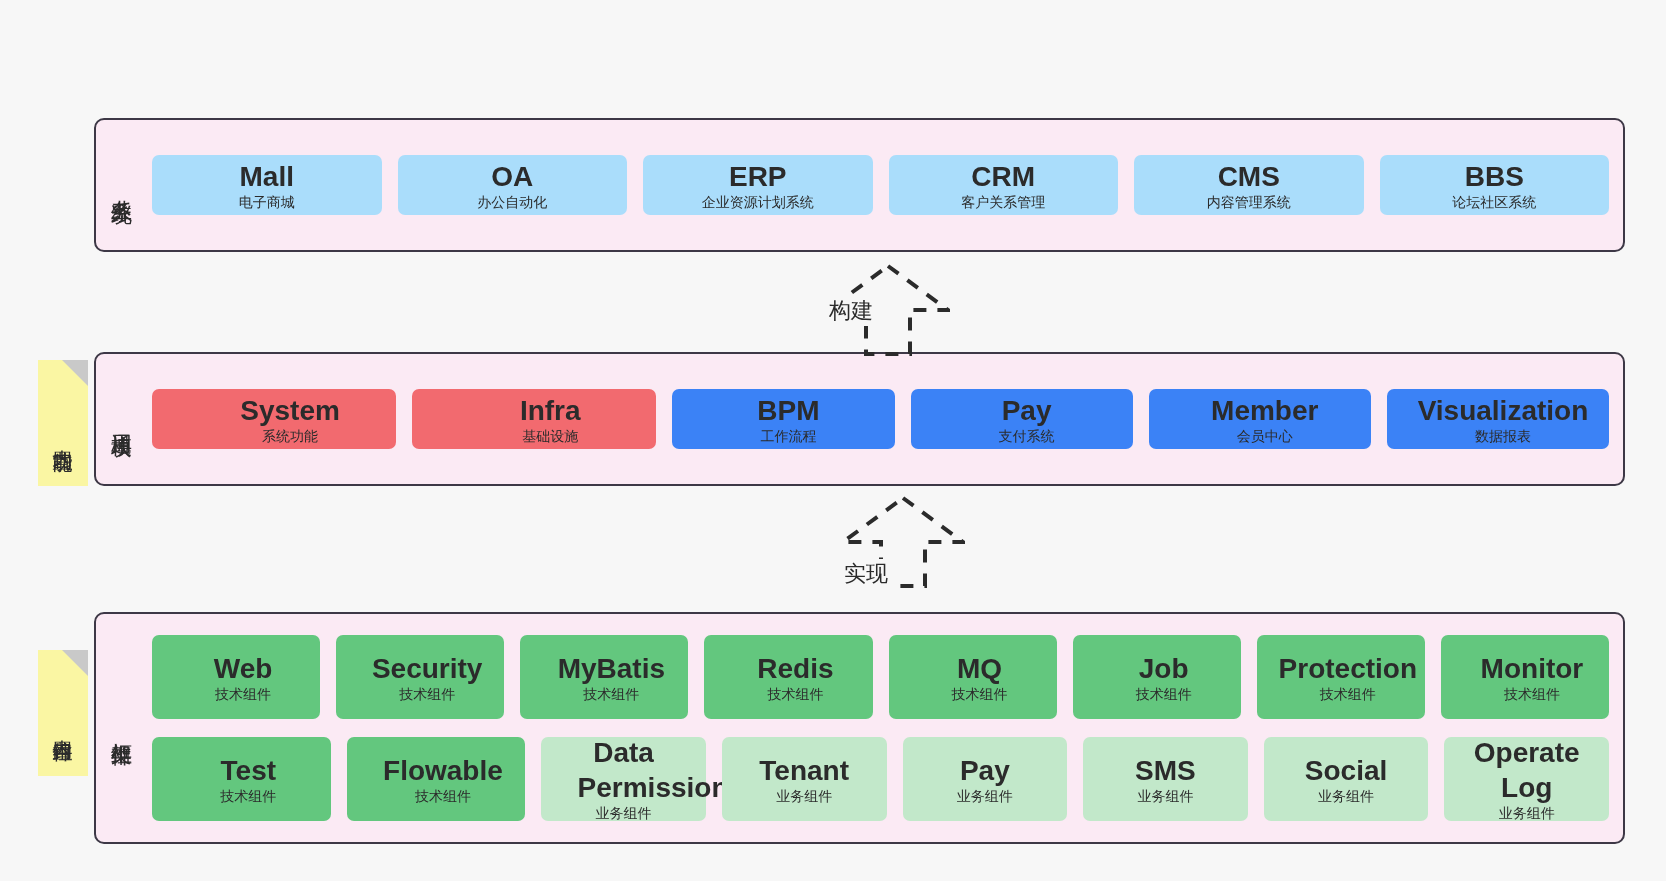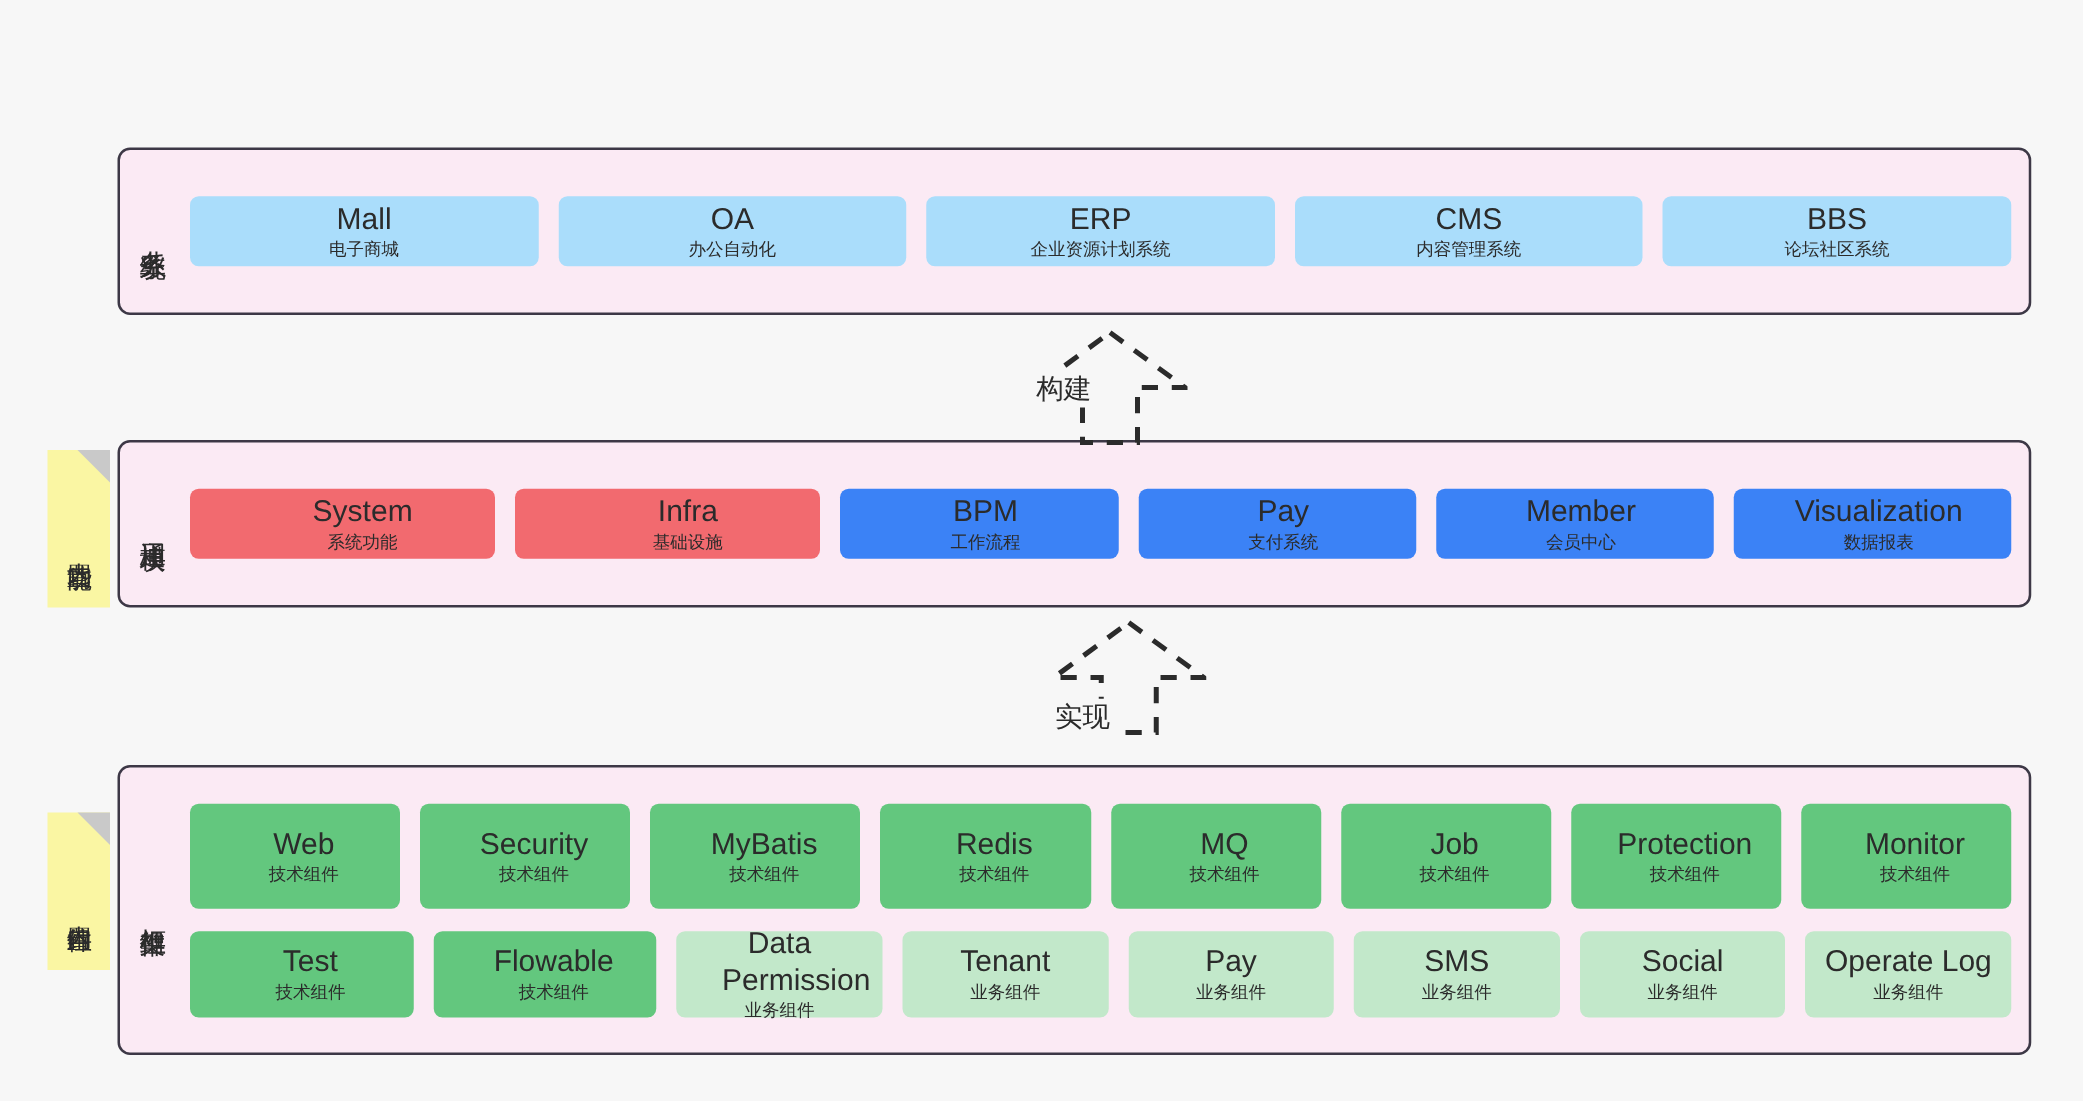--- a/index.html
+++ b/index.html
@@ -64,21 +64,22 @@
     display: flex;
     flex-direction: column;
     align-items: center;
     justify-content: center;
     text-align: center;
     color: #2b2b2b;
     line-height: 1.26;
     padding: 4px 6px;
   }
   .card .en {
-    font-size: 24px;
+    font-size: 28px;
+    font-weight: bold;
   }
   .card .cn {
     font-size: 14px;
   }
 
   .c-blue        { background: #aaddfb; }
   .c-red         { background: #f26a6f; padding-left: 38px; }
   .c-pink        { background: #3b82f6; padding-left: 16px; }
   .c-green       { background: #63c77e; padding-left: 20px; }
   .c-green-light { background: #c2e8ca; }
@@ -138,20 +139,24 @@
       </div>
       <div class="card c-blue">
         <span class="en">OA</span>
         <span class="cn">办公自动化</span>
       </div>
       <div class="card c-blue">
         <span class="en">ERP</span>
         <span class="cn">企业资源计划系统</span>
       </div>
       <div class="card c-blue">
+        <span class="en">CRM</span>
+        <span class="cn">客户关系管理</span>
+      </div>
+      <div class="card c-blue">
         <span class="en">CMS</span>
         <span class="cn">内容管理系统</span>
       </div>
       <div class="card c-blue">
         <span class="en">BBS</span>
         <span class="cn">论坛社区系统</span>
       </div>
     </div>
   </div>
 </div>
@@ -244,21 +249,21 @@
       <div class="card c-green">
         <span class="en">Protection</span>
         <span class="cn">技术组件</span>
       </div>
       <div class="card c-green">
         <span class="en">Monitor</span>
         <span class="cn">技术组件</span>
       </div>
     </div>
 
-    <div class="row" style="height:69px;">
+    <div class="row" style="height:84px;">
       <div class="card c-green">
         <span class="en">Test</span>
         <span class="cn">技术组件</span>
       </div>
       <div class="card c-green">
         <span class="en">Flowable</span>
         <span class="cn">技术组件</span>
       </div>
       <div class="card c-green-light">
         <span class="en" style="max-width:92px;">Data Permission</span>

